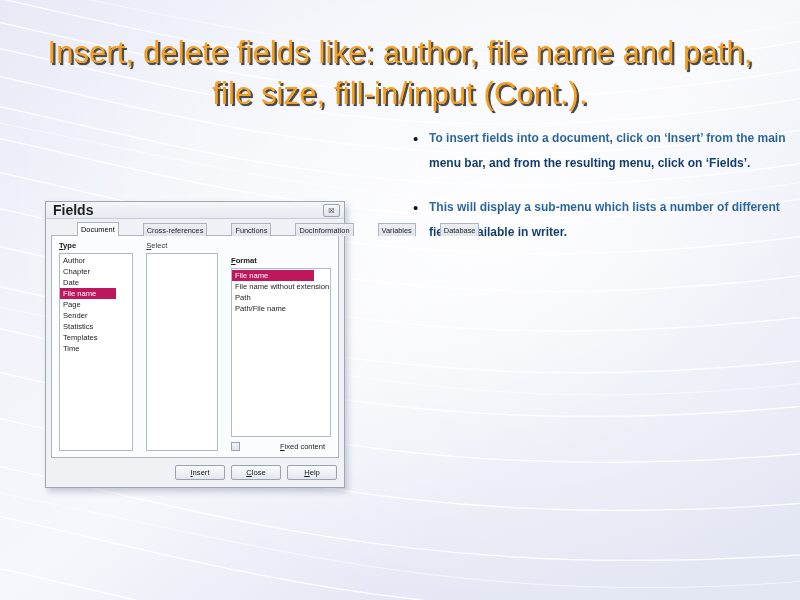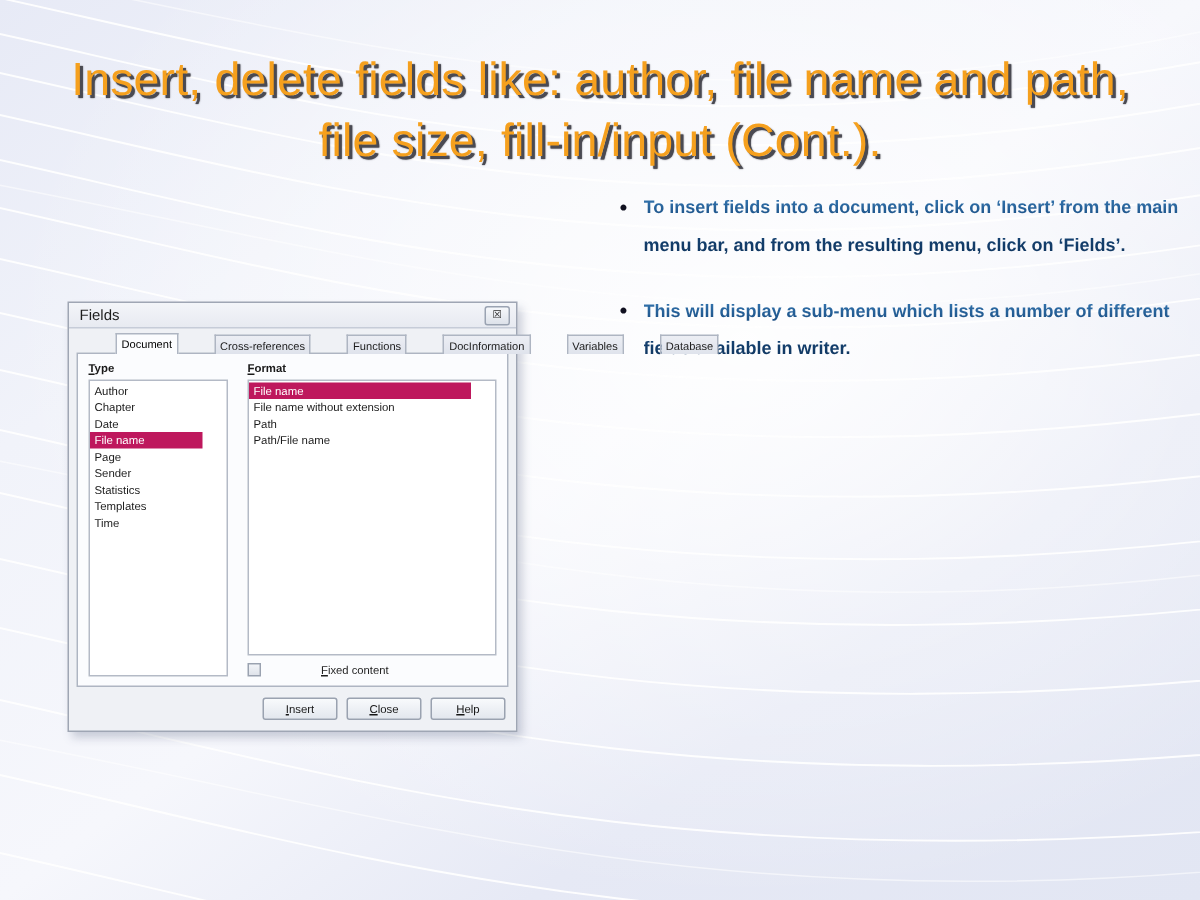--- a/index.html
+++ b/index.html
@@ -101,23 +101,24 @@
   .dlg-titlebar {
     height: 17px;
     background: linear-gradient(180deg, #f3f5f9 0%, #e7eaf1 100%);
     border-bottom: 1px solid #c6ccd8;
     display: flex;
     align-items: center;
     padding: 0 4px 0 7px;
     box-sizing: border-box;
   }
   .dlg-title {
-    font-size: 10px;
+    font-size: 14px;
     color: #1e1e1e;
     flex: 1 1 auto;
+    font-weight: bold;
   }
   .dlg-close {
     width: 15px;
     height: 11px;
     border: 1px solid #9aa3b2;
     border-radius: 2px;
     background: linear-gradient(180deg, #f6f8fb 0%, #dde2ea 100%);
     display: flex;
     align-items: center;
     justify-content: center;
@@ -178,21 +179,21 @@
     display: flex;
     flex: 1 1 auto;
     gap: 13px;
   }
   .col {
     display: flex;
     flex-direction: column;
   }
   .col-type   { width: 93px; }
   .col-select { width: 90px; }
-  .col-format { width: 88px; flex: 1 1 auto; }
+  .col-format { width: 100px; flex: 1 1 auto; margin-top: 15px; }
 
   .col-label {
     font-size: 7.6px;
     font-weight: bold;
     color: #1a1a1a;
     margin-bottom: 3px;
     line-height: 9px;
   }
   .col-label.plain { font-weight: normal; color: #3c3c3c; }
   .ul { text-decoration: underline; }
@@ -357,20 +358,24 @@
               <div class="listitem">Date</div>
               <div class="listitem selected">File name</div>
               <div class="listitem">Page</div>
               <div class="listitem">Sender</div>
               <div class="listitem">Statistics</div>
               <div class="listitem">Templates</div>
               <div class="listitem">Time</div>
             </div>
           </div>
 
+          <div class="col col-select">
+            <div class="col-label plain"><span class="ul">S</span><span>elect</span></div>
+            <div class="listbox"></div>
+          </div>
 
           <div class="col col-format">
             <div class="col-label"><span class="ul">F</span><span>ormat</span></div>
             <div class="format-wrap">
               <div class="listbox">
                 <div class="listitem selected">File name</div>
                 <div class="listitem">File name without extension</div>
                 <div class="listitem">Path</div>
                 <div class="listitem">Path/File name</div>
               </div>

